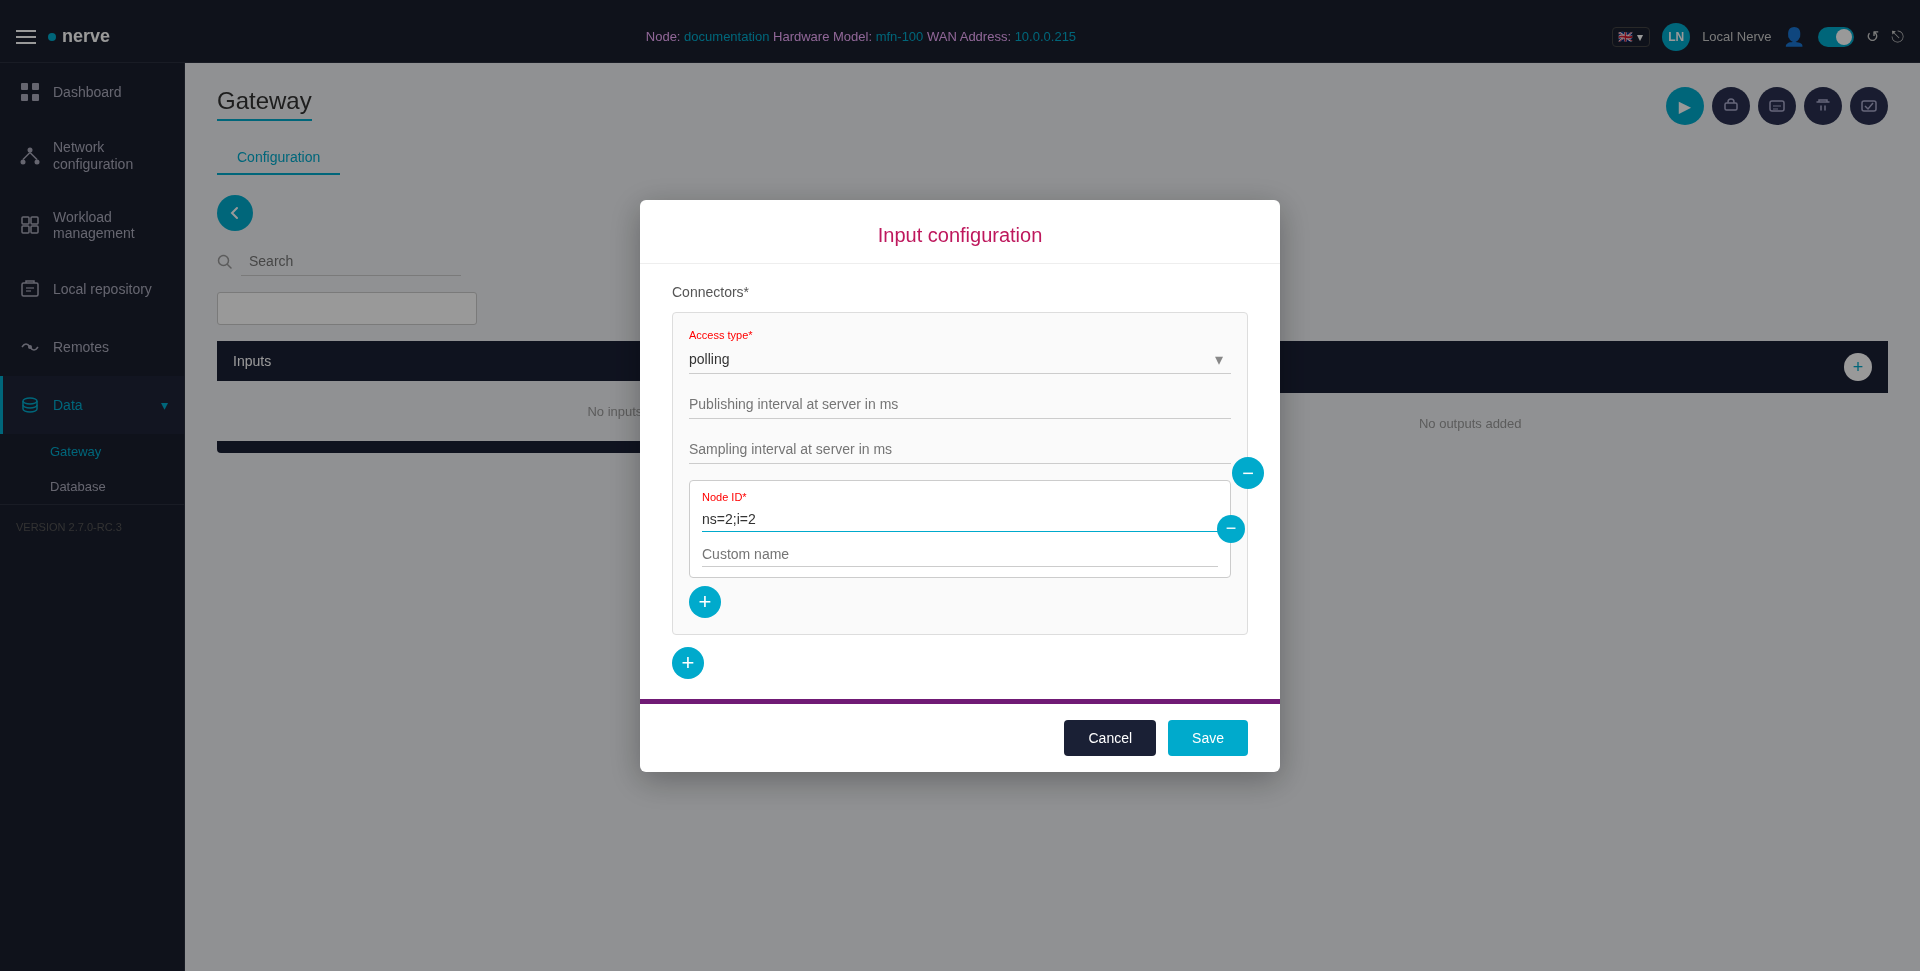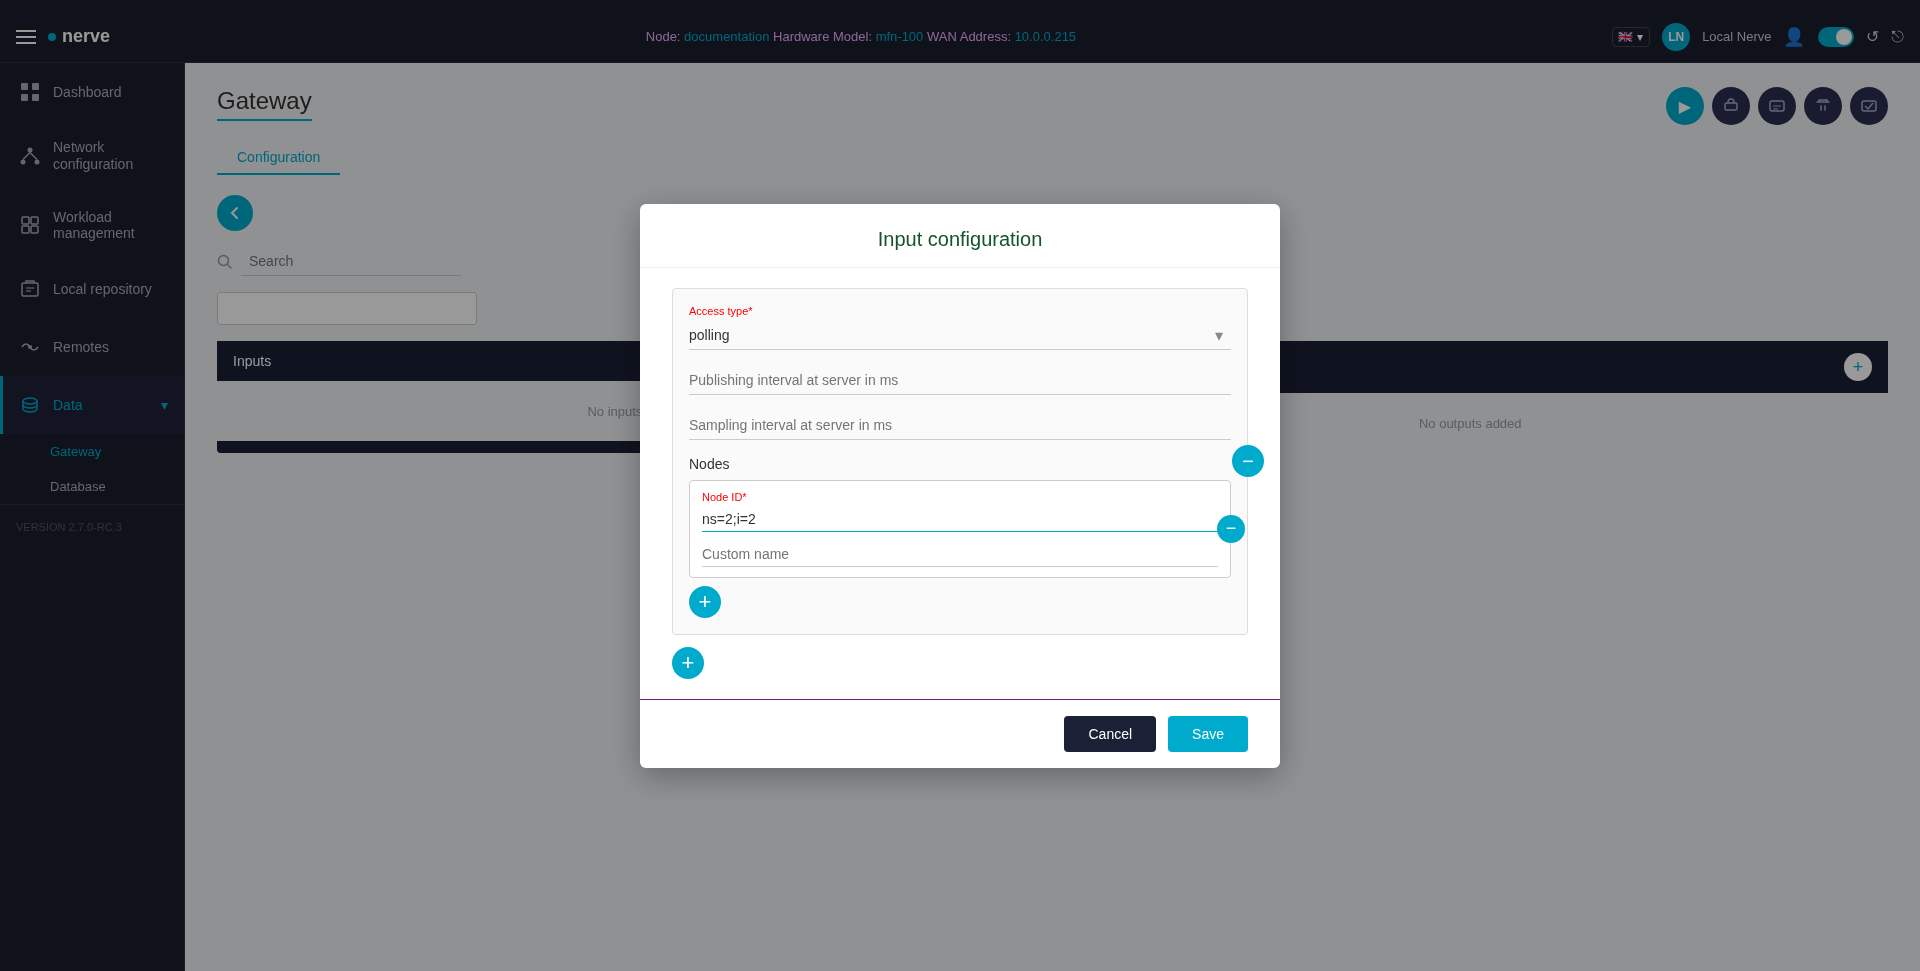--- a/index.html
+++ b/index.html
@@ -108,23 +108,23 @@
     .modal {
       background: #fff;
       border-radius: 6px;
       width: 640px;
       max-height: 700px;
       display: flex;
       flex-direction: column;
       color: #333;
       box-shadow: 0 8px 32px rgba(0,0,0,0.3);
     }
-    .modal-header { padding: 24px 32px 16px; text-align: center; font-size: 20px; color: #14532d; font-weight: 500; border-bottom: 1px solid #eee; }
+    .modal-header { padding: 24px 32px 16px; text-align: center; font-size: 20px; color: #be185d; font-weight: 500; border-bottom: 1px solid #eee; }
     .modal-body { flex: 1; overflow-y: auto; padding: 20px 32px; }
-    .modal-footer { padding: 16px 32px; display: flex; justify-content: flex-end; gap: 12px; border-top: 1px solid #701a75; }
+    .modal-footer { padding: 16px 32px; display: flex; justify-content: flex-end; gap: 12px; border-top: 5px solid #701a75; }
 
     .section-label { font-size: 14px; color: #555; margin-bottom: 12px; font-weight: 500; }
     .form-group { margin-bottom: 16px; position: relative; }
     .form-label { font-size: 11px; color: #888; margin-bottom: 4px; }
     .form-label span { color: red; }
     .form-input {
       width: 100%; border: none; border-bottom: 1px solid #ccc; padding: 6px 0;
       font-size: 14px; color: #333; outline: none; background: transparent;
     }
     .form-select {
@@ -363,20 +363,21 @@
   </div>
 </div>
 
 <div class="overlay">
   <div class="modal">
     <div class="modal-header">
       <span>Input configuration</span>
     </div>
     <div class="modal-body">
 
+      <div class="section-label">Connectors*</div>
 
       <div style="position:relative;">
         <div class="connector-box">
 
 
           <div class="form-group">
             <div class="form-label">
               <span>Access type*</span>
             </div>
             <div class="select-wrapper">
@@ -389,21 +390,20 @@
 
           <div class="form-group">
             <input type="text" class="form-input" placeholder="Publishing interval at server in ms" style="">
           </div>
 
           <div class="form-group">
             <input type="text" class="form-input" placeholder="Sampling interval at server in ms" style="">
           </div>
 
           <div class="nodes-section">
-            <div class="nodes-label">Nodes</div>
 
             <div style="position:relative;">
               <div class="node-item">
                 <div class="node-id-label">
                   <span>Node ID*</span>
                 </div>
                 <input type="text" class="node-id-input" value="ns=2;i=2" style="">
                 <input type="text" class="custom-name-input" placeholder="Custom name" style="">
               </div>
               <div class="node-minus-btn">−</div>

